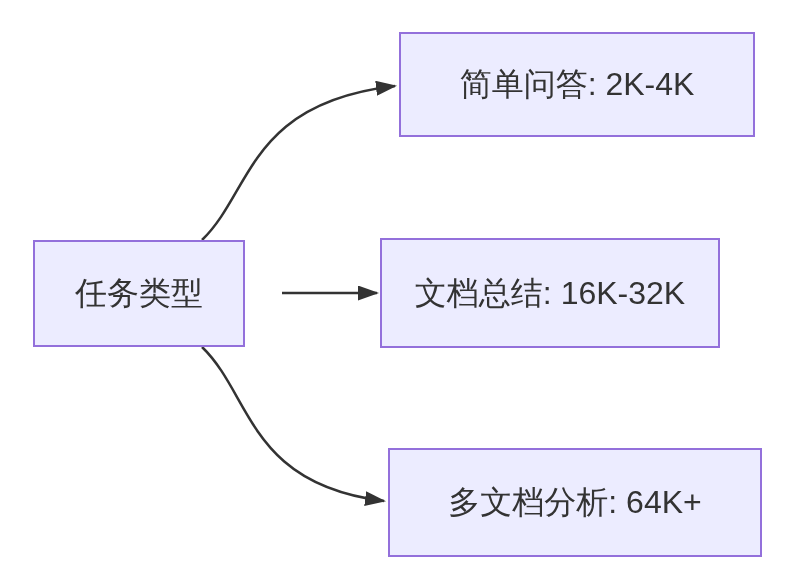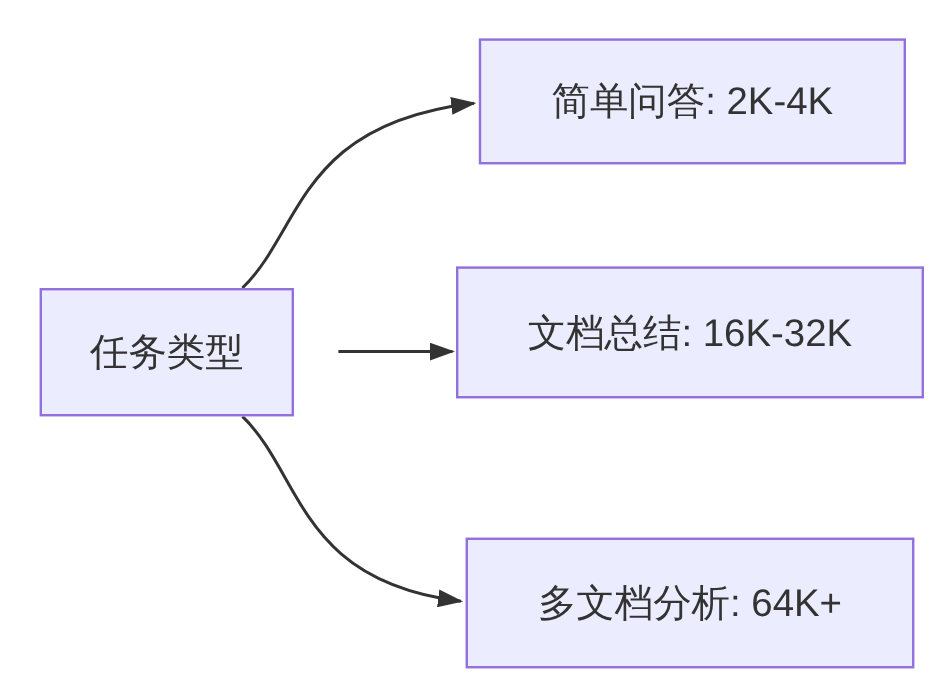--- a/index.html
+++ b/index.html
@@ -41,21 +41,21 @@
     display: flex;
     align-items: center;
     justify-content: center;
     font-size: 32px;
     line-height: 1.2;
     text-align: center;
     white-space: nowrap;
   }
   .node-root   { left: 33px;  top: 240px; width: 212px; height: 107px; }
   .node-branch-0 { left: 399px; top: 32px;  width: 356px; height: 105px; }
-  .node-branch-1 { left: 380px; top: 222px; width: 390px; height: 110px; }
+  .node-branch-1 { left: 380px; top: 238px; width: 340px; height: 110px; }
   .node-branch-2 { left: 388px; top: 448px; width: 374px; height: 109px; }
 </style>
 </head>
 <body>
 
 <div class="canvas">
 
   <svg class="edges-layer" viewBox="0 0 787 572" xmlns="http://www.w3.org/2000/svg">
     <defs>
       <marker id="arrow" markerUnits="userSpaceOnUse" markerWidth="21" markerHeight="15" refX="19" refY="7.5" orient="auto">

